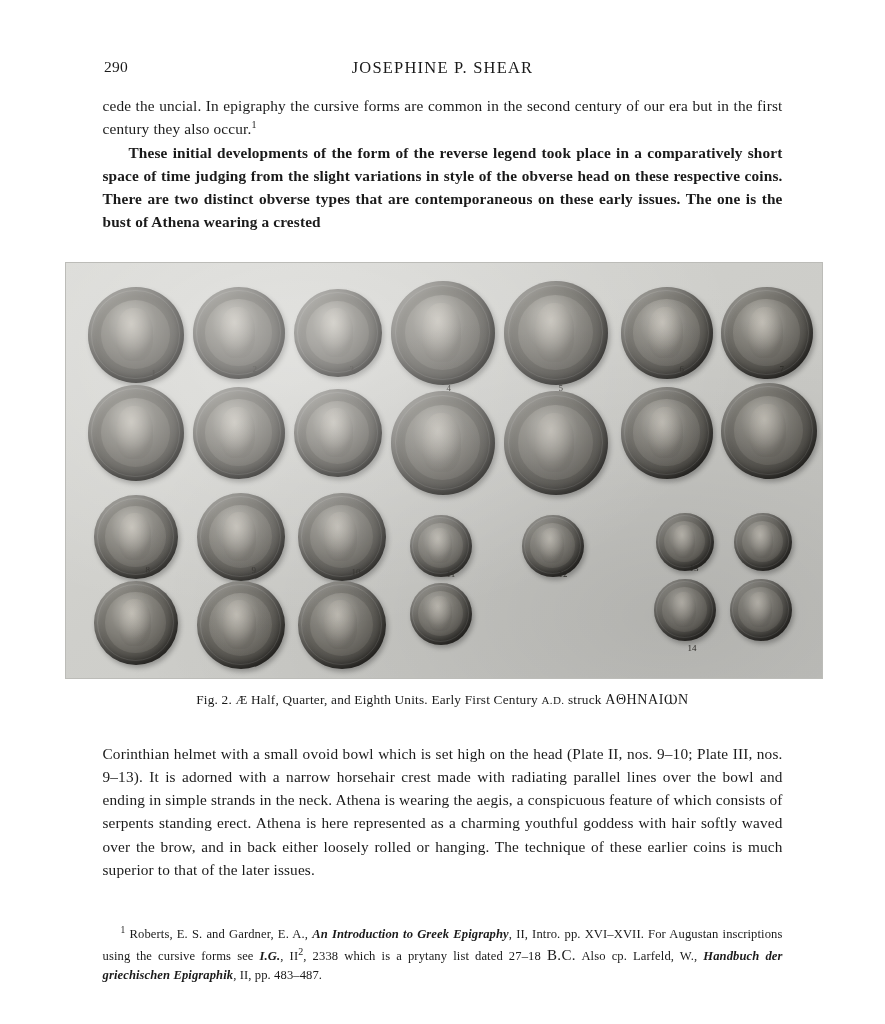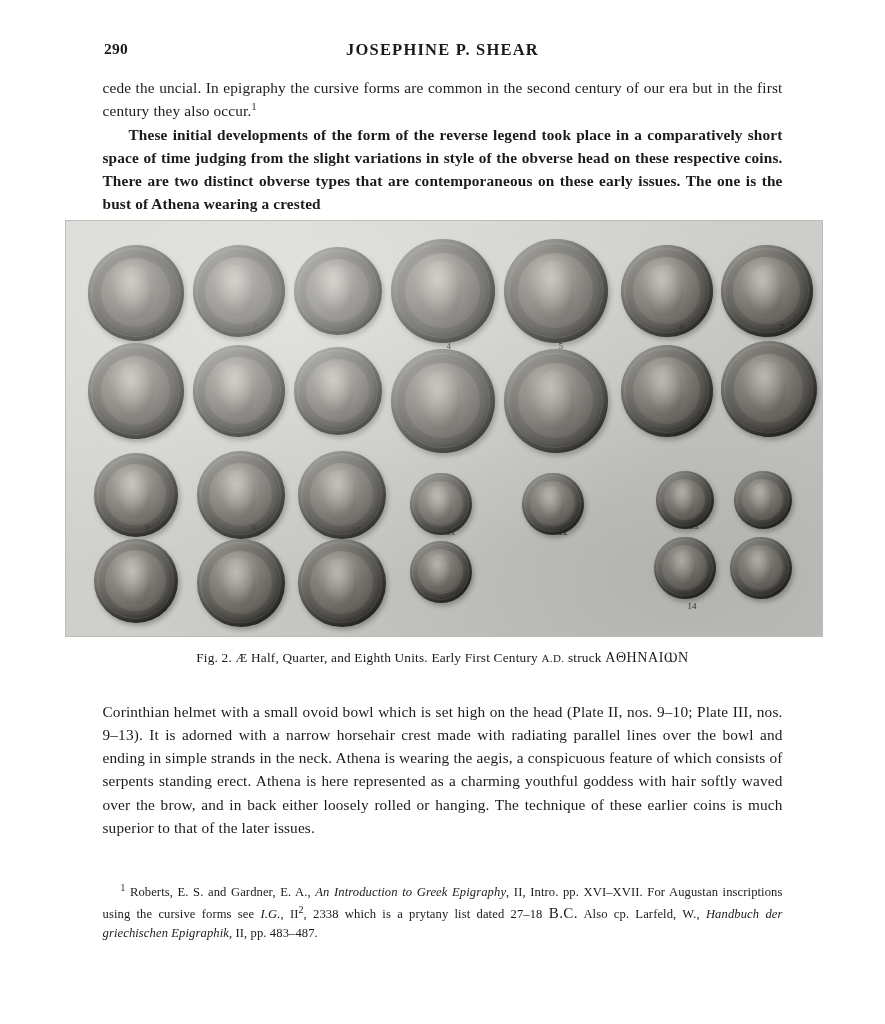--- a/index.html
+++ b/index.html
@@ -17,23 +17,22 @@
   }
   .page {
     position: relative;
     width: 885px;
     height: 1024px;
     box-sizing: border-box;
     padding: 0;
   }
   .running-head {
     position: relative;
-    margin: 40px 0 0 0;
+    margin: 58px 0 0 0;
     height: 22px;
-    font-weight: bold;
   }
   .folio {
     position: absolute;
     left: 104px;
     top: 0;
     font-size: 15.5px;
     letter-spacing: 0.2px;
   }
   .head-title {
     position: absolute;
@@ -60,21 +59,21 @@
     text-indent: 26px;
     font-weight: bold;
   }
   sup.fn {
     font-size: 10px;
     vertical-align: super;
     line-height: 0;
   }
   
   .plate-wrap {
-    margin: 4px auto 0 auto;
+    margin: 28px auto 0 auto;
     width: 756px;
   }
   .plate {
     width: 756px;
     height: 415px;
     background: linear-gradient(145deg, #d8d8d4 0%, #cfcfcb 40%, #c9c9c5 100%);
     position: relative;
     overflow: hidden;
     border: 1px solid #bcbcb8;
   }
@@ -156,21 +155,21 @@
     font-size: 12.6px;
     line-height: 1.48;
     text-align: justify;
     letter-spacing: 0.1px;
   }
   p.footnote .fn-mark {
     font-size: 9.5px;
     vertical-align: super;
     line-height: 0;
   }
-  .ital { font-style: italic; }
+  .ital { font-style: italic; font-weight: bold; }
   .smallcaps { font-size: 15px; letter-spacing: 0.4px; }
   .sup-num { font-size: 10px; vertical-align: super; line-height: 0; }
 </style>
 </head>
 <body>
 
 <div class="page">
 
   <div class="running-head">
     <span class="folio">290</span>

